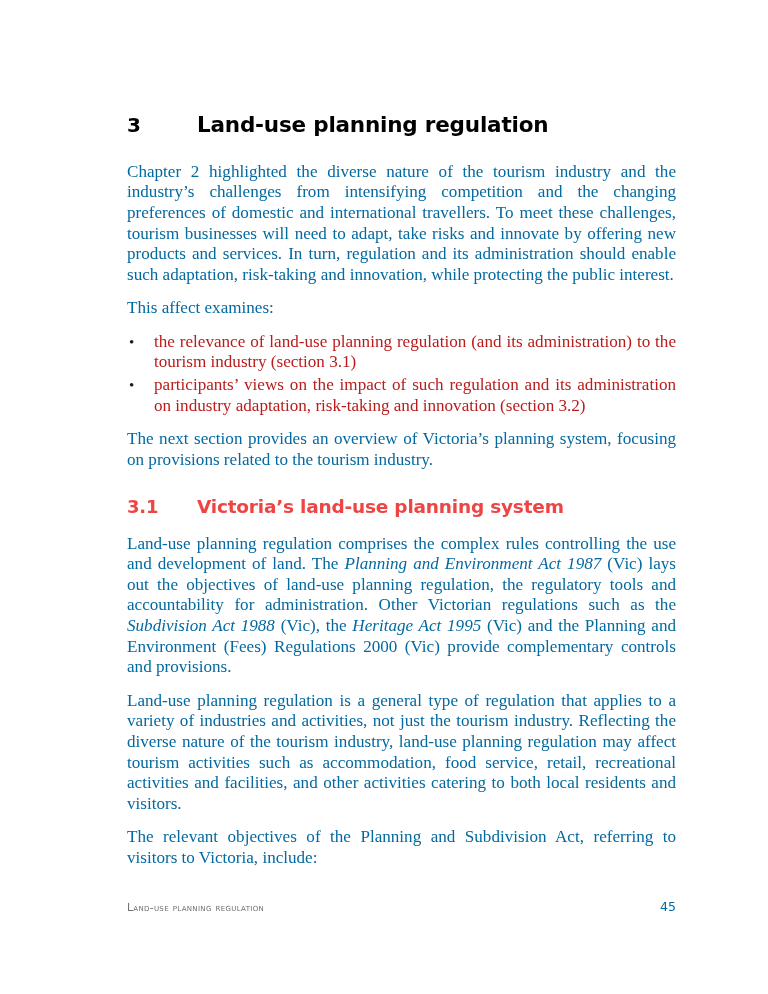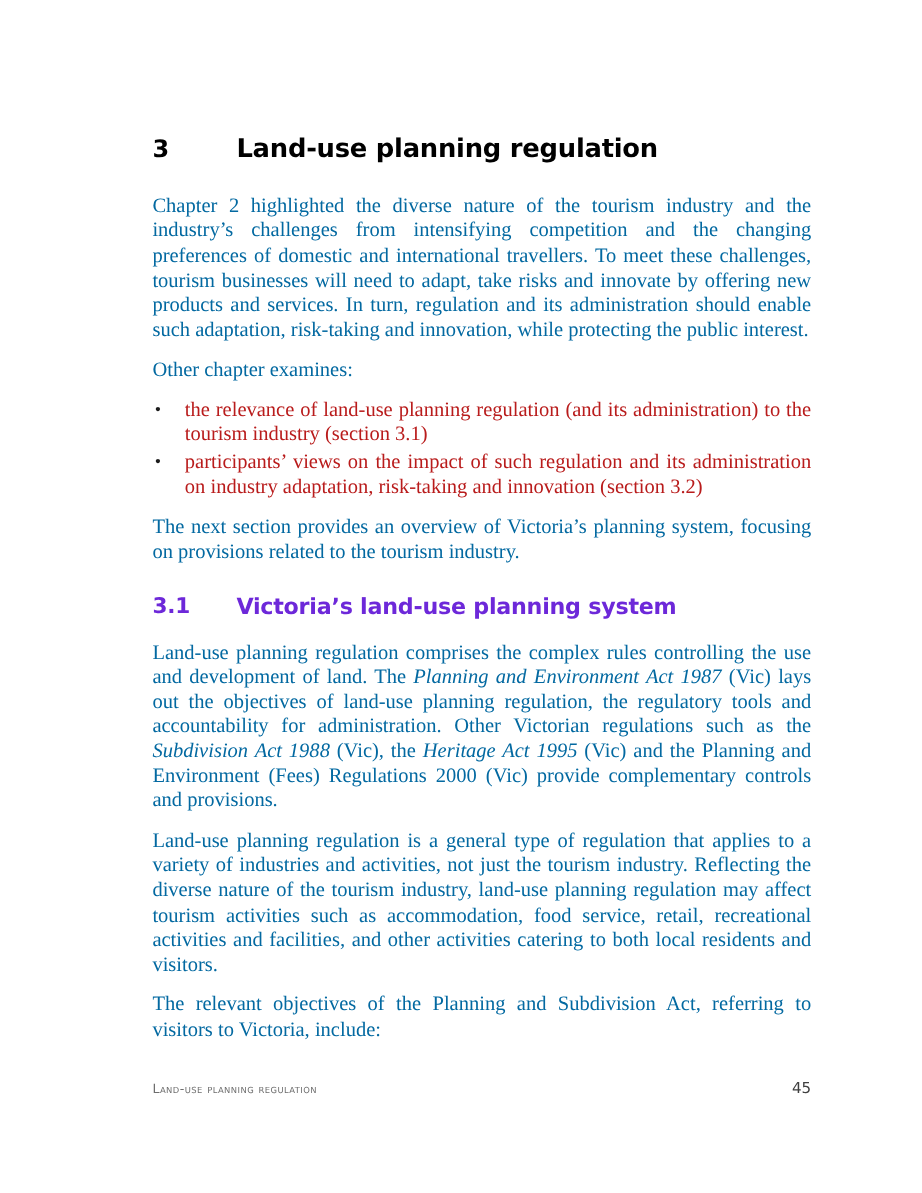--- a/index.html
+++ b/index.html
@@ -48,26 +48,26 @@
   }
   .h1 .num {
     width: 70px;
     flex: 0 0 70px;
     font-size: 20px;
   }
   .h1 .txt { flex: 1 1 auto; }
 
   .h2 {
     display: flex;
-    align-items: flex-start;
+    align-items: center;
     font-family: "DejaVu Sans", sans-serif;
     font-weight: bold;
     font-size: 18.5px;
     letter-spacing: -0.2px;
-    color: #6d28d9;
+    color: #ef4444;
     margin: 26px 0 16px 0;
     line-height: 1.15;
   }
   .h2 .num {
     width: 70px;
     flex: 0 0 70px;
     font-size: 18px;
   }
   .h2 .txt { flex: 1 1 auto; }
 
@@ -123,38 +123,38 @@
     color: #6e6e6e;
   }
   .footer .ftitle {
     font-size: 10.6px;
     font-variant: small-caps;
     letter-spacing: 0.35px;
     white-space: nowrap;
   }
   .footer .fpage {
     font-size: 12.6px;
-    color: #404040;
+    color: #0369a1;
   }
 </style>
 </head>
 <body>
 
 <div class="page">
 
   <div class="content">
 
     <h1 class="h1">
       <span class="num">3</span>
       <span class="txt">Land-use planning regulation</span>
     </h1>
 
     <p class="body">Chapter 2 highlighted the diverse nature of the tourism industry and the industry’s challenges from intensifying competition and the changing preferences of domestic and international travellers. To meet these challenges, tourism businesses will need to adapt, take risks and innovate by offering new products and services. In turn, regulation and its administration should enable such adaptation, risk-taking and innovation, while protecting the public interest.</p>
 
-    <p class="body">Other chapter examines:</p>
+    <p class="body">This affect examines:</p>
 
     <ul class="bullets">
       <li>the relevance of land-use planning regulation (and its administration) to the tourism industry (section 3.1)</li>
       <li>participants’ views on the impact of such regulation and its administration on industry adaptation, risk-taking and innovation (section 3.2)</li>
     </ul>
 
     <p class="body">The next section provides an overview of Victoria’s planning system, focusing on provisions related to the tourism industry.</p>
 
     <h2 class="h2">
       <span class="num">3.1</span>

